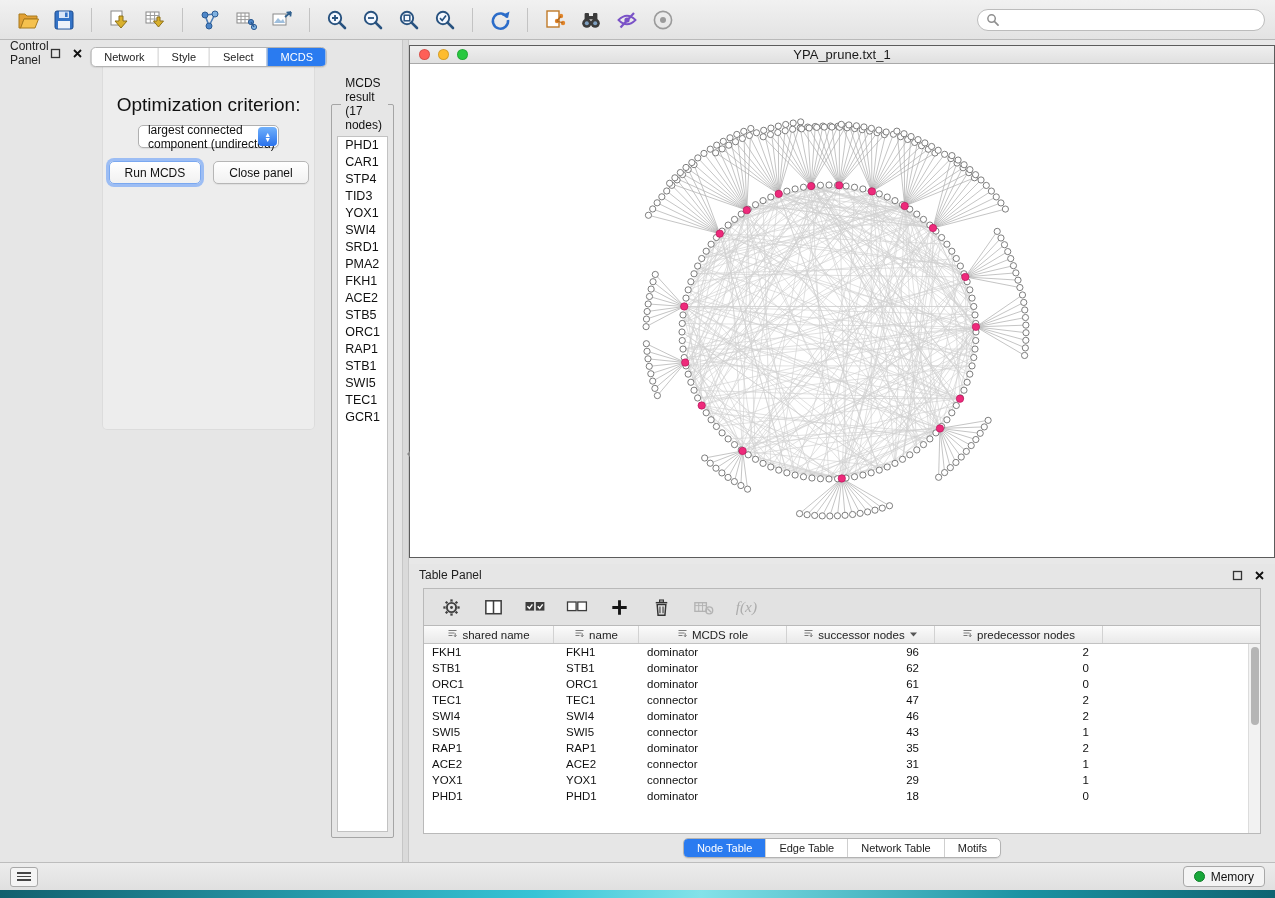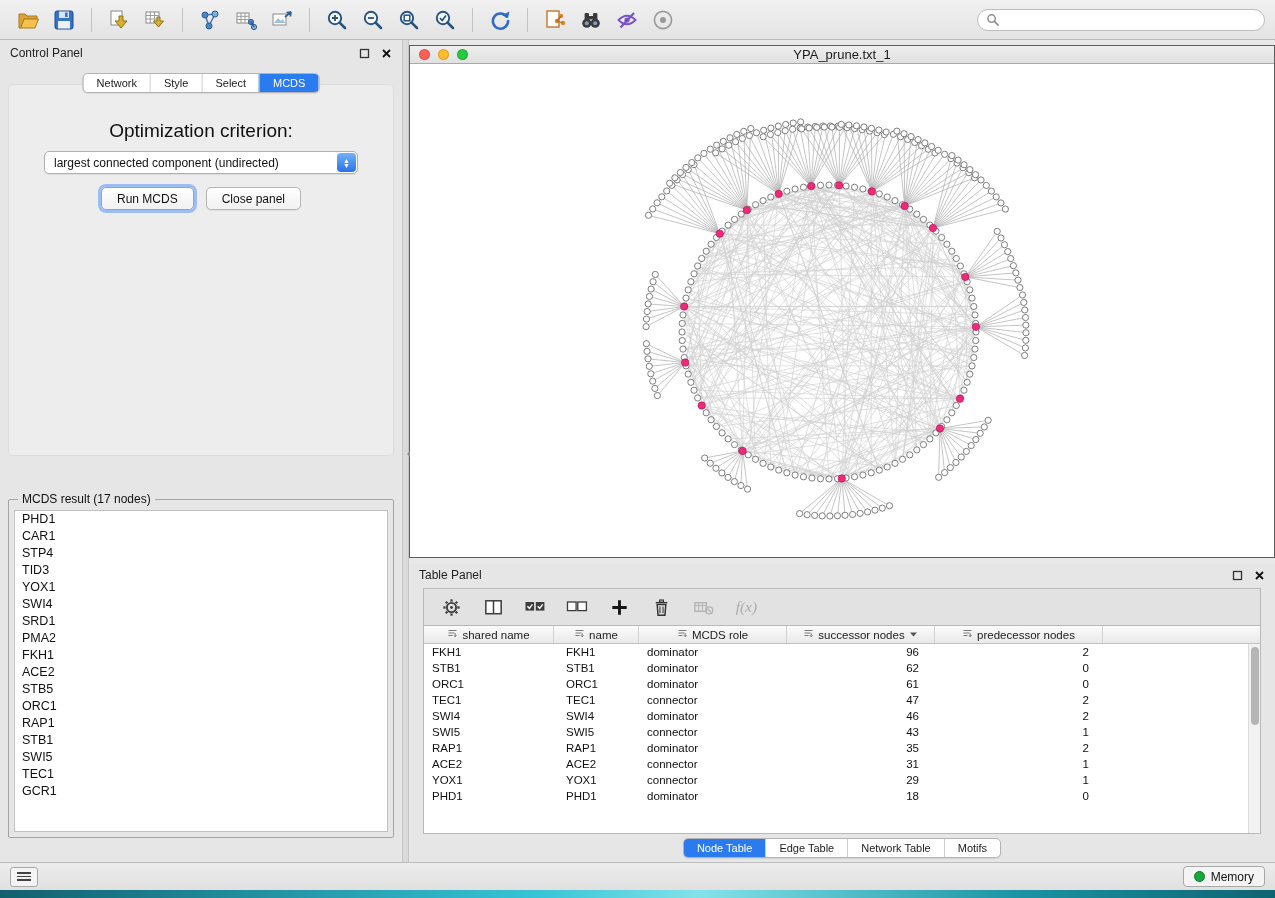--- a/index.html
+++ b/index.html
@@ -13,21 +13,21 @@
   .tool-btn { width:36px; height:32px; display:flex; align-items:center; justify-content:center; border-radius:4px; }
   .tool-sep { width:1px; height:24px; background:#c3c3c3; margin:0 9px; }
   .searchbox { margin-left:auto; width:288px; height:22px; background:#fff; border:1px solid #bcbcbc;
                border-radius:12px; display:flex; align-items:center; padding:0 8px; gap:5px; }
   .searchbox input { border:none; outline:none; flex:1; font-size:12px; background:transparent; }
 
   
   .main { flex:1; display:flex; min-height:0; }
 
   
-  .control-panel { width:402px; flex:0 0 402px; background:#e6e6e6; display:flex; flex-direction:column; }
+  .control-panel { width:402px; flex:0 0 402px; background:#e6e6e6; display:flex; flex-direction:row; }
   .cp-titlebar { height:26px; display:flex; align-items:center; padding:0 10px; }
   .panel-title { font-size:12px; color:#222; }
   .win-btns { margin-left:auto; display:flex; gap:10px; align-items:center; }
   .win-btn { width:12px; height:12px; display:flex; align-items:center; justify-content:center; }
 
   .cp-card { position:relative; margin:18px 8px 0; height:372px; background:#ededed;
              border-radius:5px; box-shadow:0 0 0 1px #dcdcdc inset; }
   .seg { position:absolute; top:-11px; left:50%; transform:translateX(-50%); display:flex;
          border:1px solid #b3b3b3; border-radius:5px; overflow:hidden; background:#fff;
          box-shadow:0 1px 1px rgba(0,0,0,.08); }

